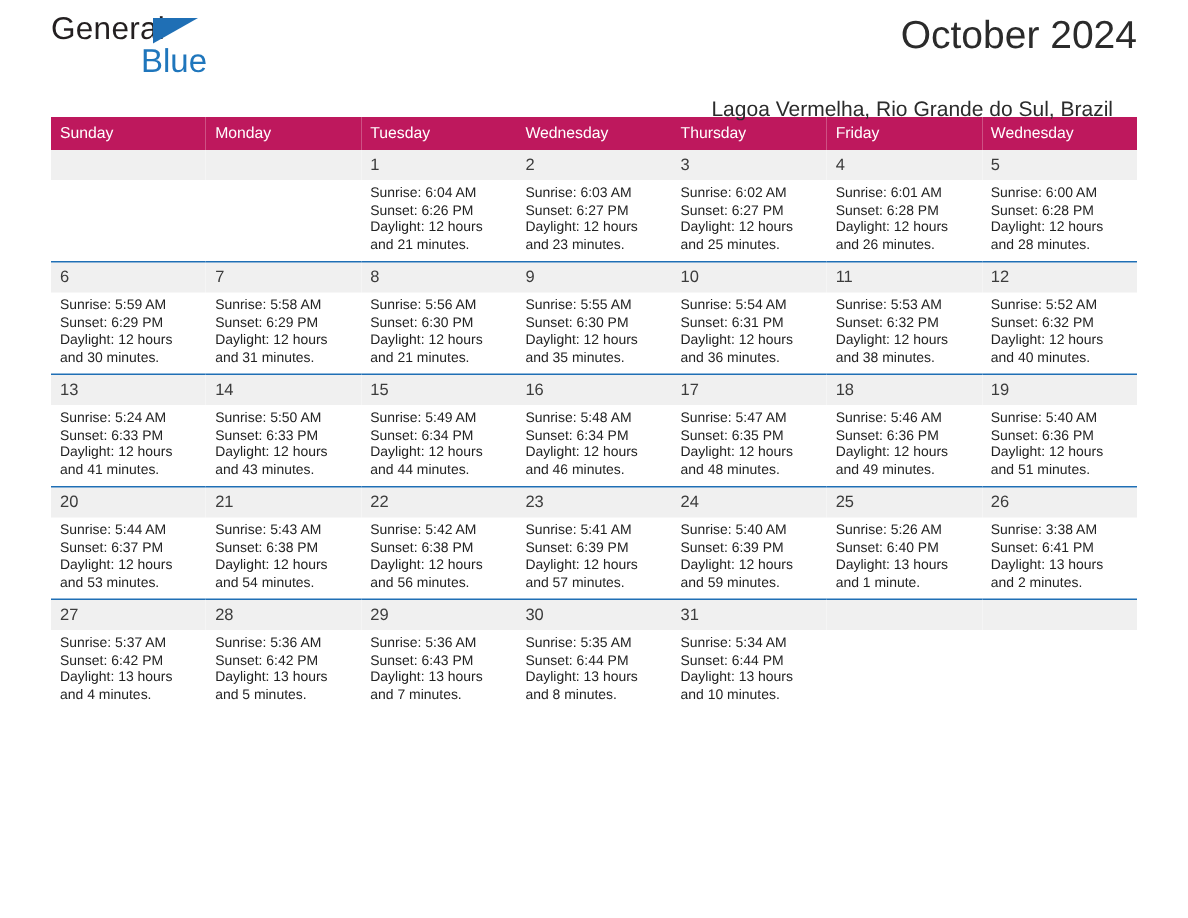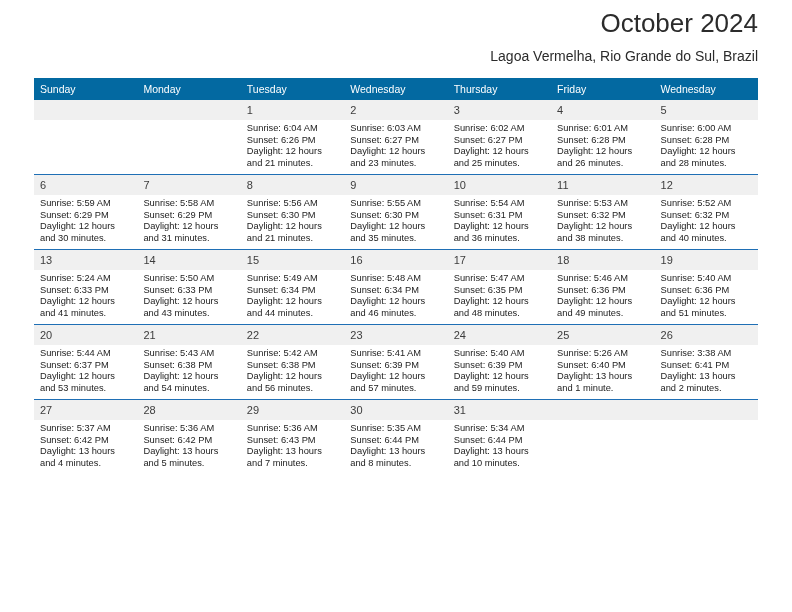--- a/index.html
+++ b/index.html
@@ -68,33 +68,33 @@
     color: #2b2b2b;
     line-height: 34px;
     padding-top: 6px;
     font-weight: normal;
     margin: 0;
   }
   .cal-subtitle {
     font-size: 14px;
     color: #2b2b2b;
     line-height: 20px;
-    margin: 0;
+    margin: 16px;
     padding-top: 6px;
   }
 
   
   .calendar {
     width: 724px;
     border-collapse: collapse;
     table-layout: fixed;
     margin-top: 6px;
   }
   .calendar th {
-    background: #0369a1;
+    background: #be185d;
     color: #ffffff;
     font-size: 10.5px;
     font-weight: normal;
     text-align: left;
     padding: 5px 0 5px 6px;
     border: none;
     height: 12px;
   }
   .calendar td {
     vertical-align: top;
@@ -129,20 +129,25 @@
     color: transparent;
   }
 </style>
 </head>
 <body>
 
 <div class="page">
 
   <div class="header">
 
+    <div class="logo">
+      <span class="logo-general">General</span>
+      <span class="logo-flag"></span>
+      <span class="logo-blue">Blue</span>
+    </div>
 
     <div class="title-block">
       <h1 class="cal-title">October 2024</h1>
       <p class="cal-subtitle">Lagoa Vermelha, Rio Grande do Sul, Brazil</p>
     </div>
 
   </div>
 
   <table class="calendar">
     <thead>

